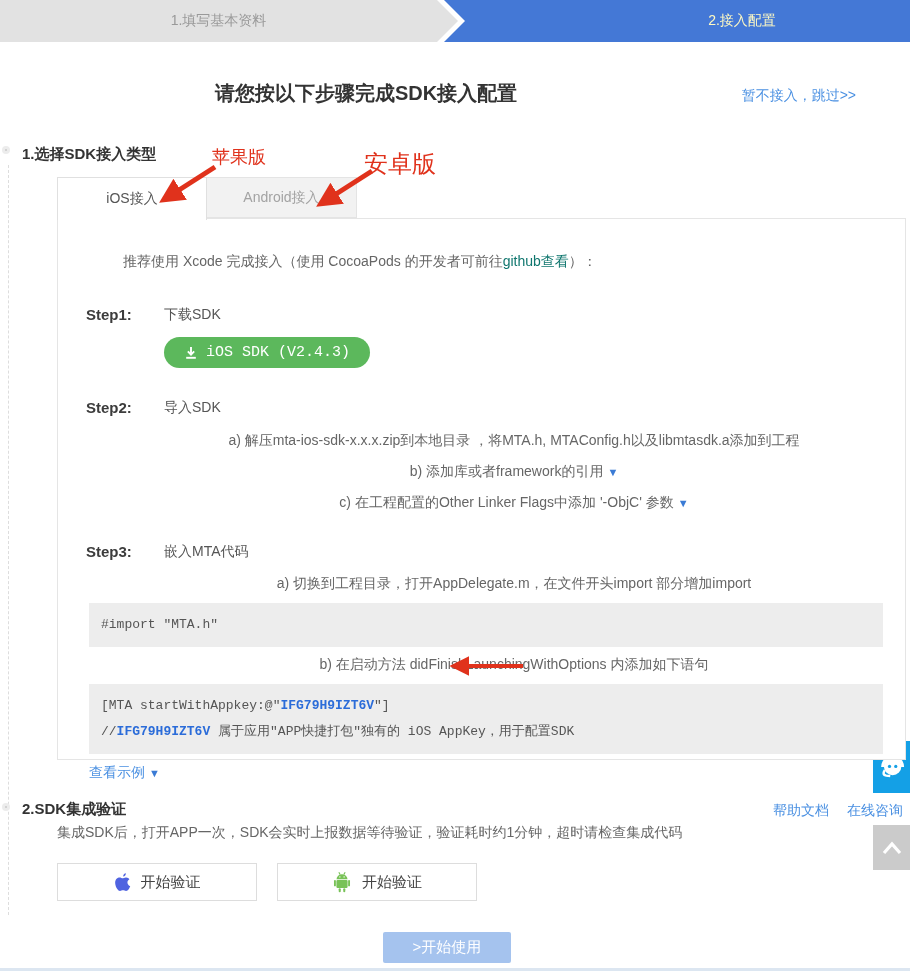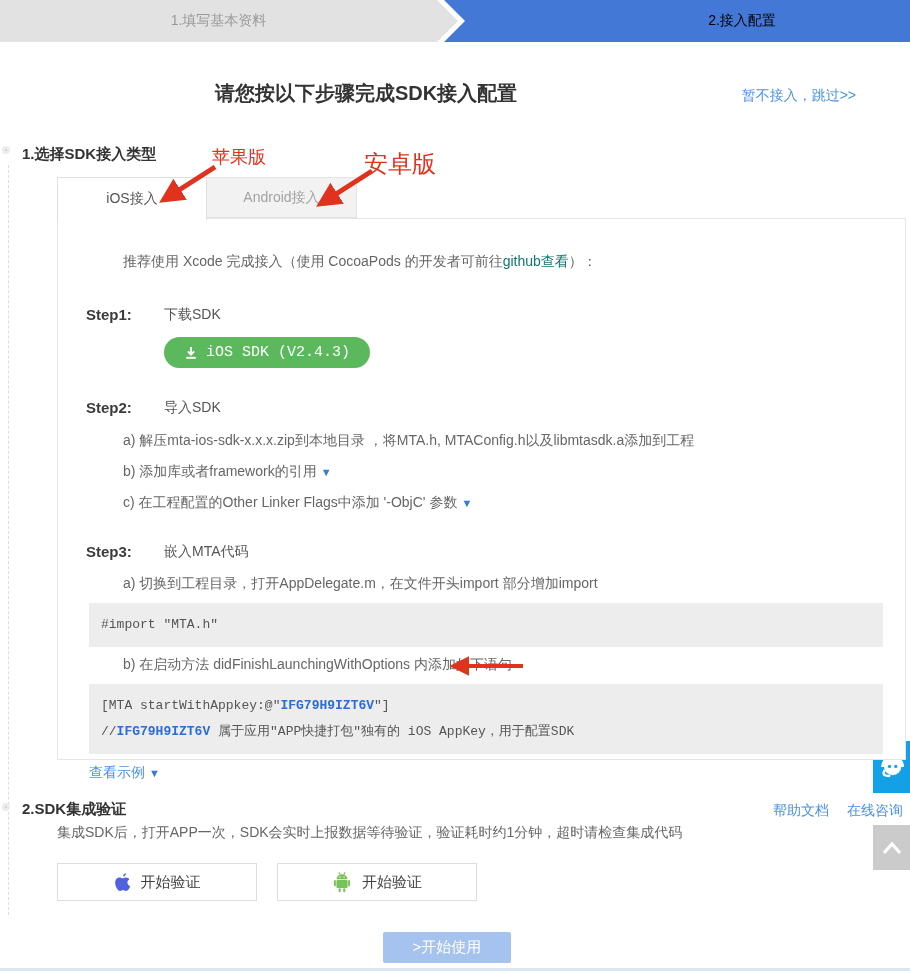--- a/index.html
+++ b/index.html
@@ -6,21 +6,21 @@
   html,body { background:#fff; }
   body { font-family:"Liberation Sans","DejaVu Sans",sans-serif; color:#555; }
   .page { position:relative; width:910px; height:971px; background:#fff; overflow:hidden; margin:0 auto; }
 
   
   .stepbar { position:absolute; top:0; left:0; width:910px; height:48px; }
   .seg { position:absolute; top:0; height:42px; display:flex; align-items:center; font-size:14px; }
   .seg-1 { left:0; width:459px; background:#e2e2e2; color:#999;
            clip-path:polygon(0 0,437px 0,458px 21px,437px 42px,0 42px);
            justify-content:center; padding-right:22px; }
-  .seg-2 { left:444px; width:466px; background:#4478d6; color:#000000;
+  .seg-2 { left:444px; width:466px; background:#4478d6; color:#fef9c3;
            clip-path:polygon(0 0,100% 0,100% 100%,0 100%,21px 50%);
            justify-content:center; padding-left:130px; }
 
   
   .title-row { position:absolute; top:80px; left:0; width:732px; text-align:center; }
   .page-title { font-size:20px; font-weight:bold; color:#333; }
   .skip-link { position:absolute; top:87px; right:54px; font-size:14px; color:#4a90e2; cursor:pointer; }
 
   
   .timeline { position:absolute; left:8px; top:165px; height:750px; border-left:1px dashed #ddd; }
@@ -45,21 +45,21 @@
   .blue-link { color:#0f766e; cursor:pointer; }
 
   .step-row { display:flex; padding-left:28px; margin-top:35px; }
   .step-label { width:78px; font-size:15px; font-weight:bold; color:#3c3c3c; }
   .step-title { font-size:14px; color:#555;text-align:center; }
 
   .dl-btn { margin:13px 0 0 106px; display:inline-flex; align-items:center; gap:8px;
             background:#5cb85c; color:#fff; border:none; border-radius:16px;
             padding:7px 20px; font-size:15px; cursor:pointer; font-family:Liberation Mono, monospace; }
 
-  .substeps { margin:15px 0 0 65px; font-size:14px; color:#666; }
+  .substeps { margin:15px 0 0 65px; font-size:14px; color:#666;text-align:center; }
   .substeps .line { margin-top:13px; }
   .tri { color:#3a7bd5; font-size:11px; margin-left:4px; cursor:pointer; }
 
   .codeblock { margin:10px 22px 0 31px; background:#ededed; padding:9px 12px;
                font-family:"Liberation Mono","DejaVu Sans Mono",monospace;
                font-size:13px; color:#555; line-height:26px; }
   .appkey { color:#2b6cd9; font-weight:bold; }
   .example { margin:10px 0 0 31px; font-size:14px; color:#4a90e2; cursor:pointer; }
 
   

